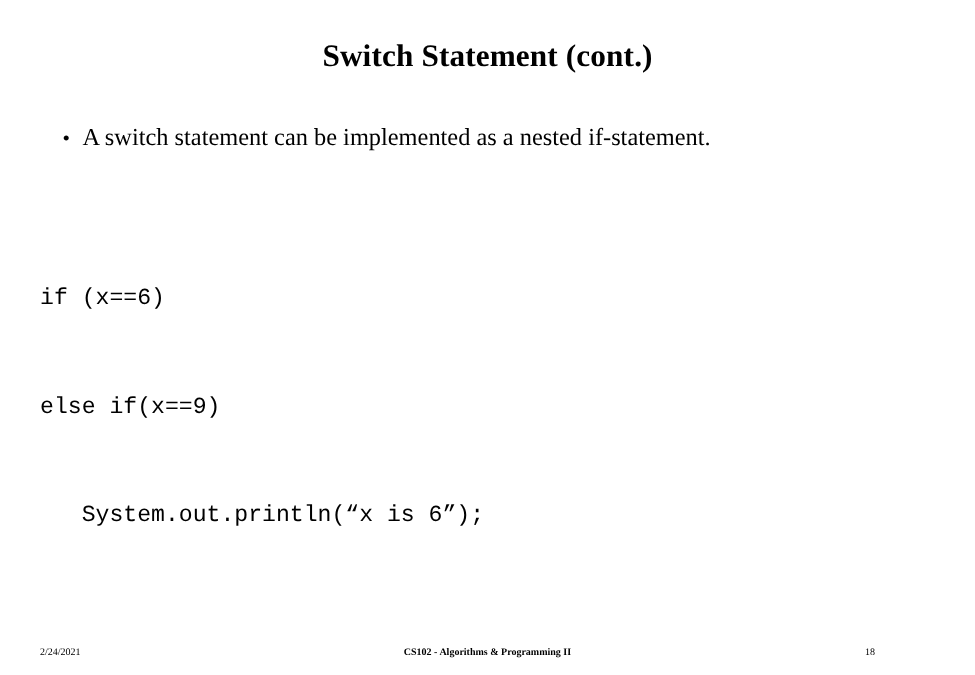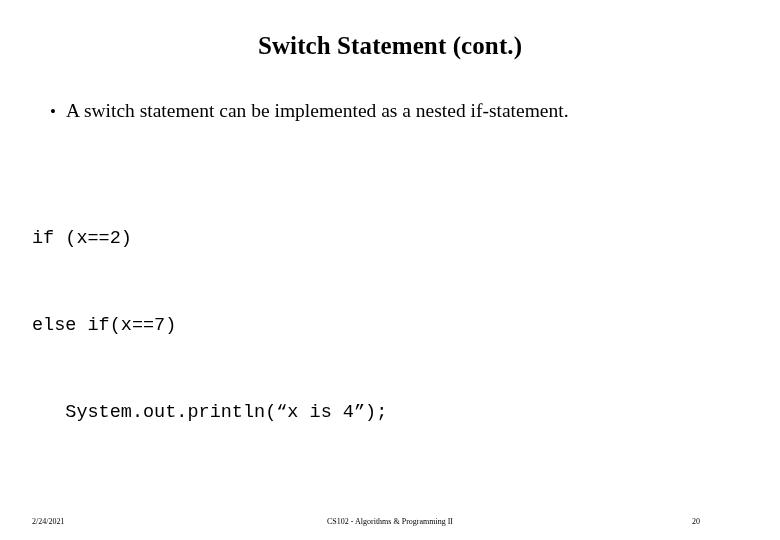--- a/index.html
+++ b/index.html
@@ -79,20 +79,21 @@
   }
   .footer-center {
     position: absolute;
     left: 0;
     bottom: 14px;
     width: 780px;
     text-align: center;
     font-family: "Liberation Serif", serif;
     font-size: 8px;
     color: #000000;
+    font-weight: bold;
   }
   .footer-page {
     position: absolute;
     right: 32px;
     bottom: 14px;
     font-family: "Liberation Serif", serif;
     font-size: 8px;
     color: #000000;
   }
 </style>
@@ -104,24 +105,24 @@
   <div class="slide-title">Switch Statement (cont.)</div>
 
   <div class="bullet-list">
     <div class="bullet-row">
       <span class="bullet-mark">•</span>
       <span class="bullet-text">A switch statement can be implemented as a nested if-statement.</span>
     </div>
   </div>
 
   <div class="code-block">
-    <div class="code-line">if (x==2)</div>
-    <div class="code-line">else if(x==7)</div>
-    <div class="code-line">   System.out.println(“x is 4”);</div>
+    <div class="code-line">if (x==6)</div>
+    <div class="code-line">else if(x==9)</div>
+    <div class="code-line">   System.out.println(“x is 6”);</div>
     
     
   </div>
 
   <div class="footer-date">2/24/2021</div>
   <div class="footer-center">CS102 - Algorithms &amp; Programming II</div>
-  <div class="footer-page">20</div>
+  <div class="footer-page">18</div>
 
 </div>
 
 </body></html>

